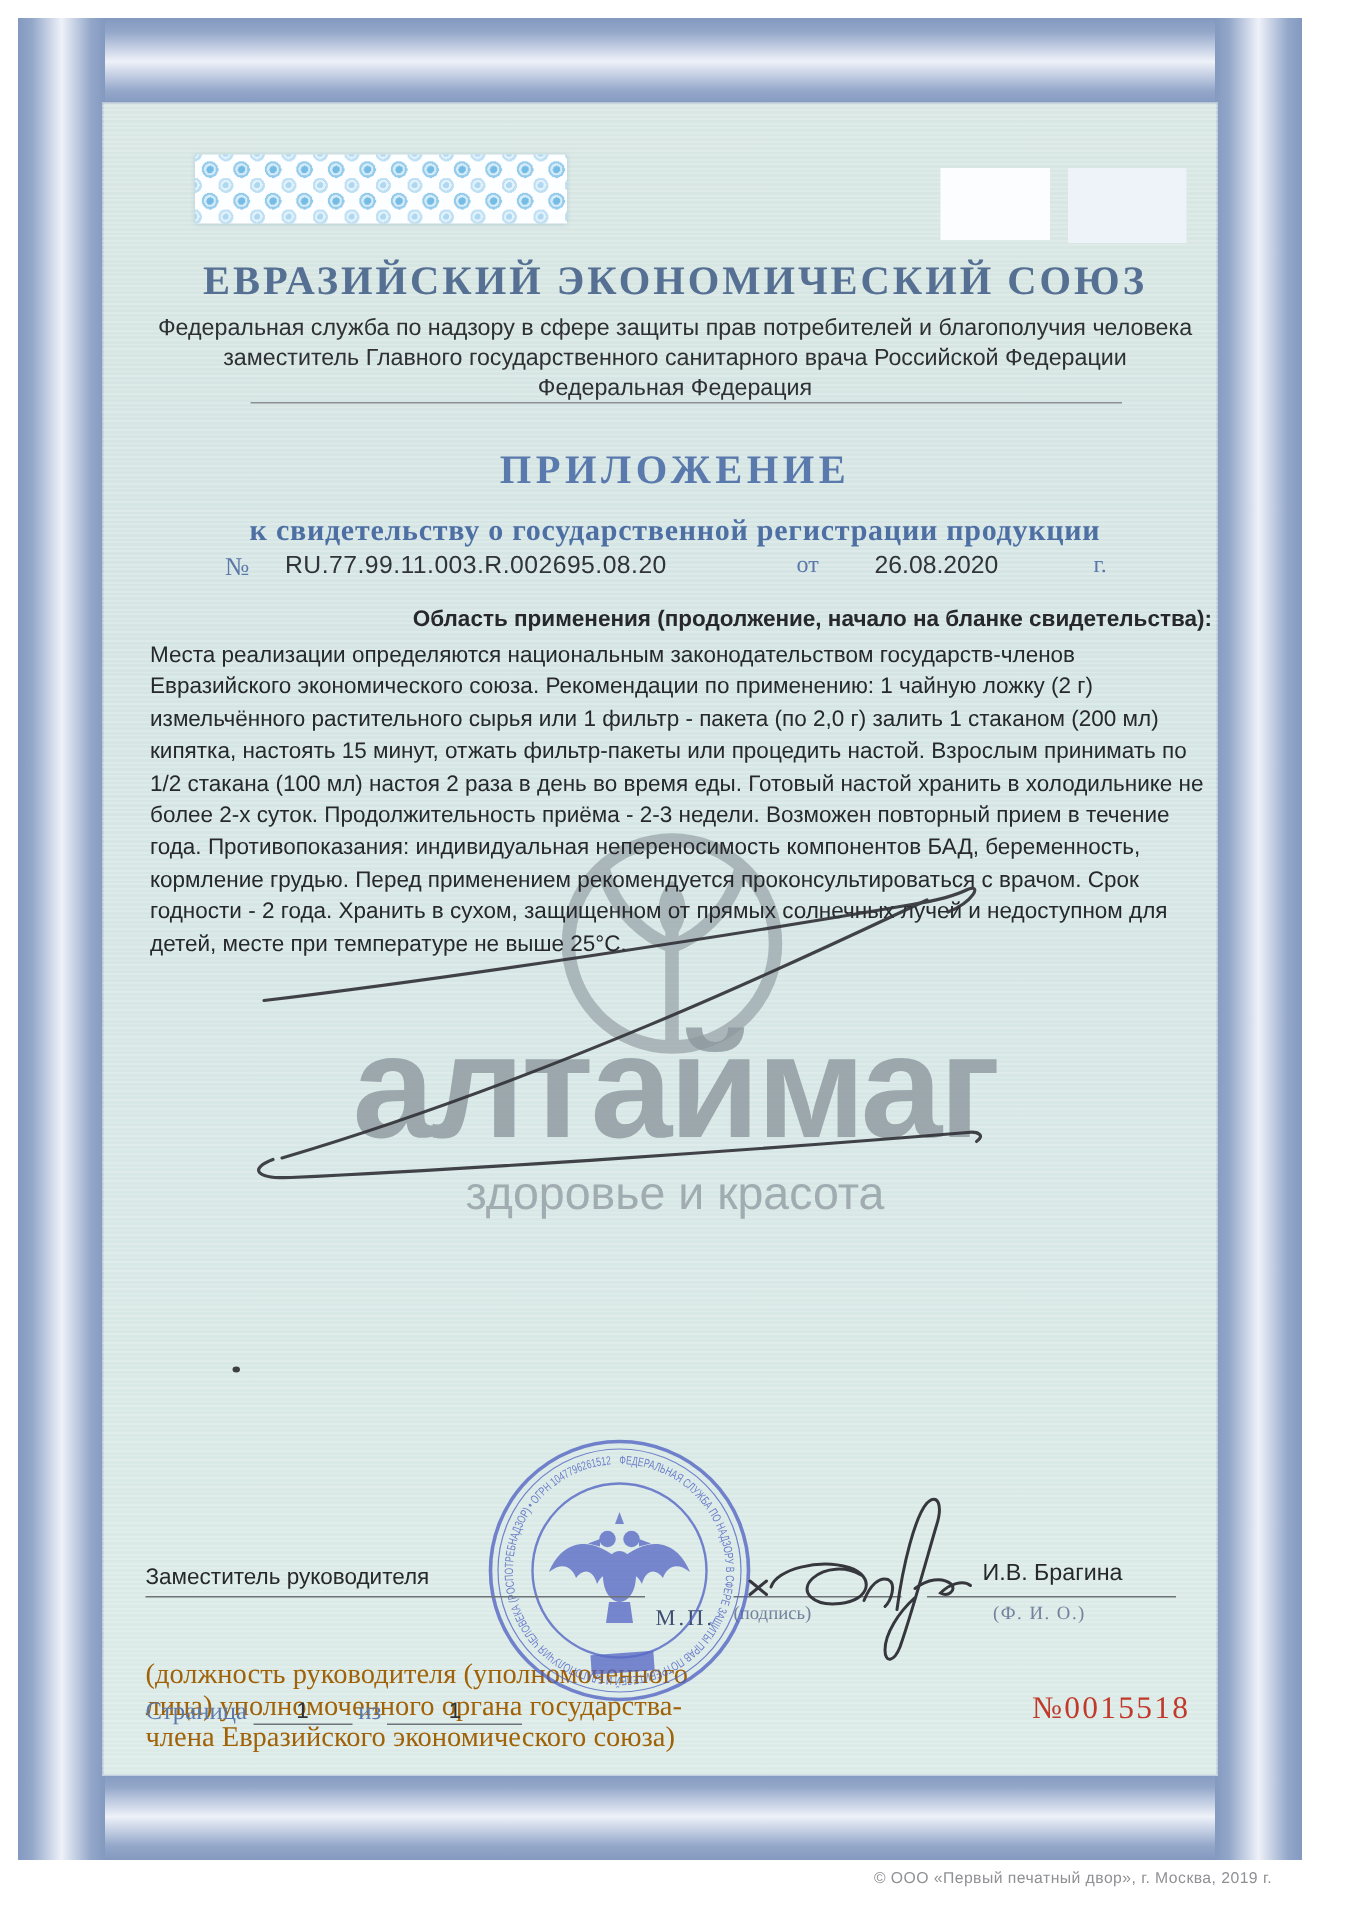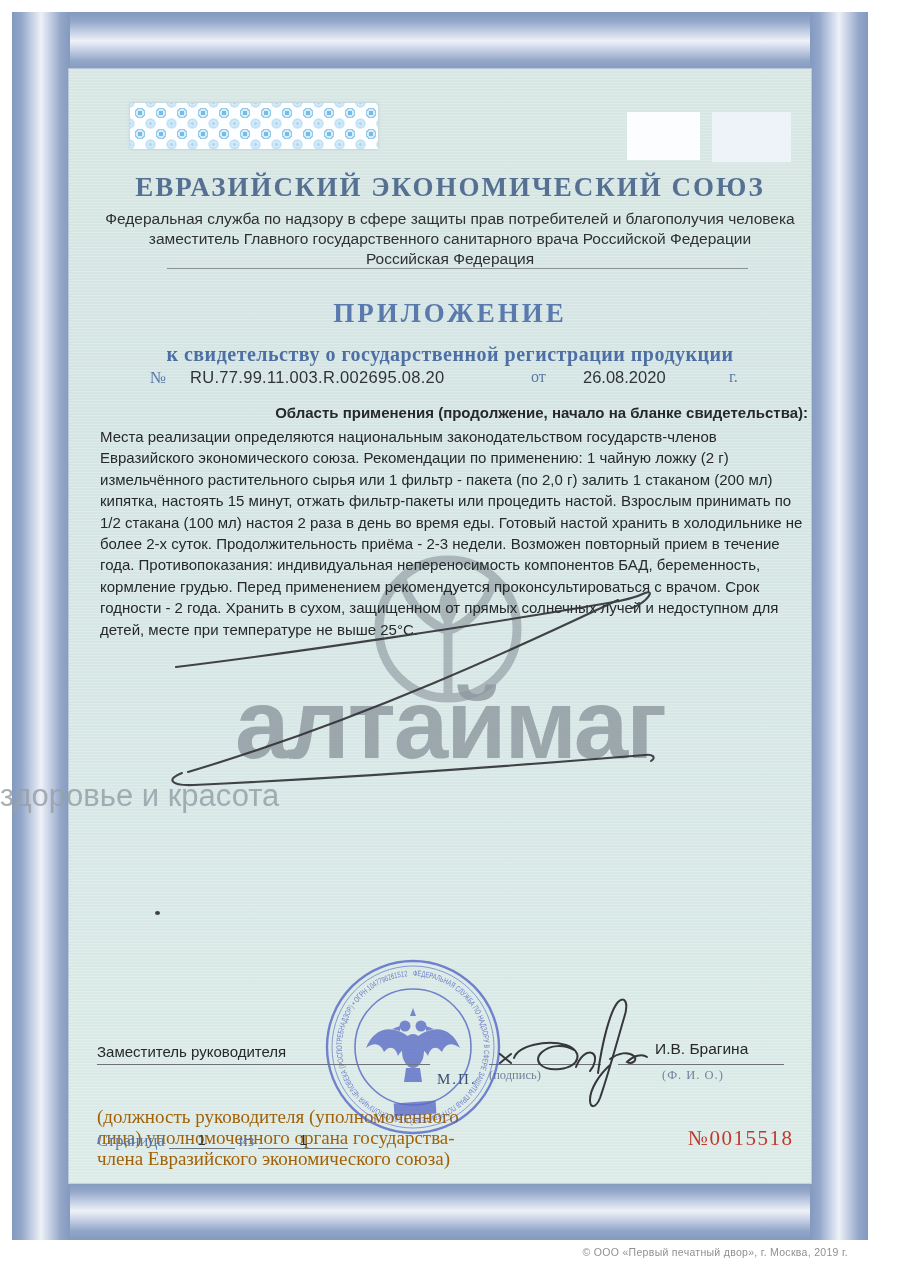--- a/index.html
+++ b/index.html
@@ -45,21 +45,21 @@
   
   .section-heading{position:absolute;left:100px;right:92px;top:404px;font-weight:bold;
     font-size:15px;color:#26282b;z-index:3;text-align:right;}
   .body-par{position:absolute;left:100px;right:93px;top:426px;font-size:15px;line-height:21.4px;
     color:#26282b;z-index:3;}
   
   .wm{position:absolute;z-index:1;color:#8d989e;}
   .wm-logo{left:372px;top:553px;}
   .wm-word{left:0;right:0;top:668px;text-align:center;font-weight:bold;font-size:98px;
     letter-spacing:-2px;color:#8d989e;opacity:.8;}
-  .wm-tagline{left:0;right:0;top:778px;font-size:31px;color:#97a2a8;opacity:.85;}
+  .wm-tagline{left:0;right:0;top:778px;text-align:center;font-size:31px;color:#97a2a8;opacity:.85;}
   .sig-flourish{position:absolute;left:140px;top:555px;z-index:4;}
   .ink-dot{position:absolute;left:155px;top:911px;width:5px;height:4px;border-radius:50%;
     background:#222;opacity:.85;}
   
   .stamp{position:absolute;left:322px;top:956px;z-index:2;opacity:.9;}
   .mp-mark{position:absolute;left:437px;top:1071px;font-family:"Liberation Serif",serif;
     font-size:15px;color:#3d4e70;z-index:1;letter-spacing:2px;}
   .pos-label{position:absolute;left:97px;top:1043px;font-size:15px;color:#26282b;z-index:3;}
   .pos-line{position:absolute;left:97px;width:333px;top:1064px;border-top:1px solid #6d7378;z-index:3;}
   .sign-line{position:absolute;left:489px;width:112px;top:1064px;border-top:1px solid #6d7378;}
@@ -102,21 +102,21 @@
   <div class="band band-v crosshatch band-right"></div>
   <div class="inner"></div>
 
   <div class="pattern-strip"></div>
   <div class="white-box-1"></div>
   <div class="white-box-2"></div>
 
   <div class="centered union-title">ЕВРАЗИЙСКИЙ ЭКОНОМИЧЕСКИЙ СОЮЗ</div>
   <div class="centered auth auth1">Федеральная служба по надзору в сфере защиты прав потребителей и благополучия человека</div>
   <div class="centered auth auth2">заместитель Главного государственного санитарного врача Российской Федерации</div>
-  <div class="centered auth auth3">Российская Федерация</div>
+  <div class="centered auth auth3">Федеральная Федерация</div>
   <div class="auth-line"></div>
 
   <div class="centered doc-title">ПРИЛОЖЕНИЕ</div>
   <div class="centered doc-subtitle">к свидетельству о государственной регистрации продукции</div>
 
   <div class="numrow">
     <span class="blue-serif num-label">№</span>
     <span class="num-value">RU.77.99.11.003.R.002695.08.20</span>
     <span class="blue-serif date-label">от</span>
     <span class="date-value">26.08.2020</span>

